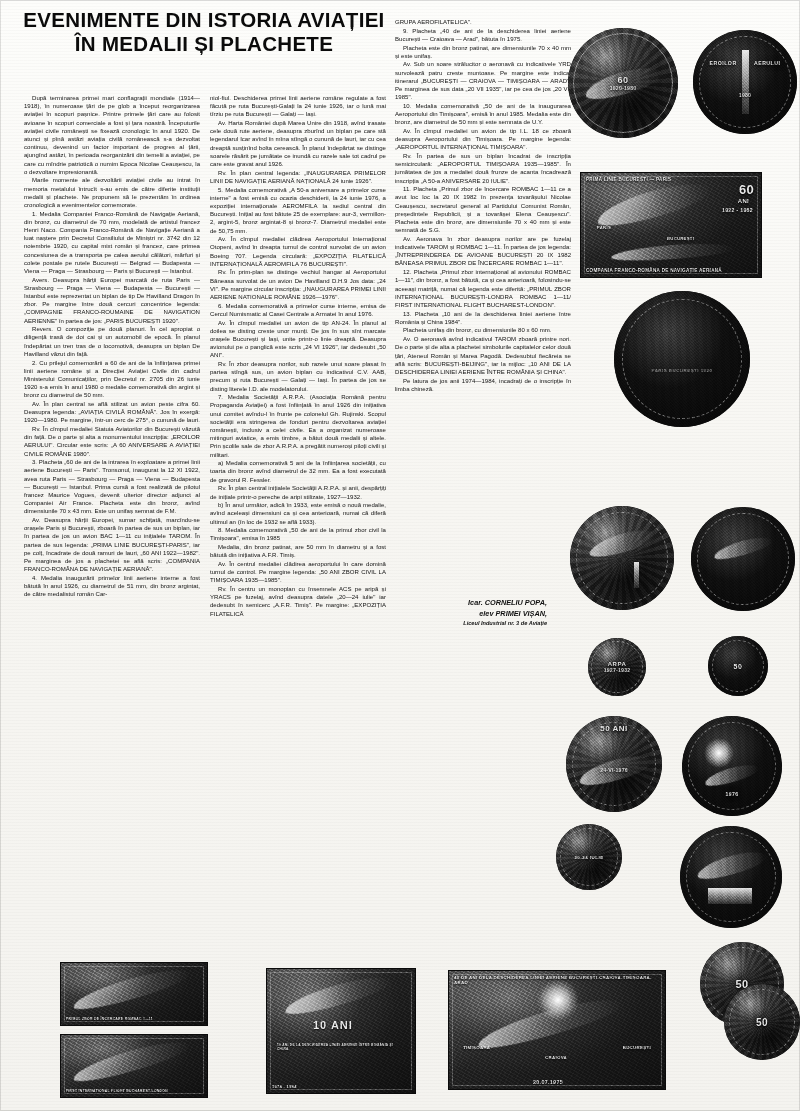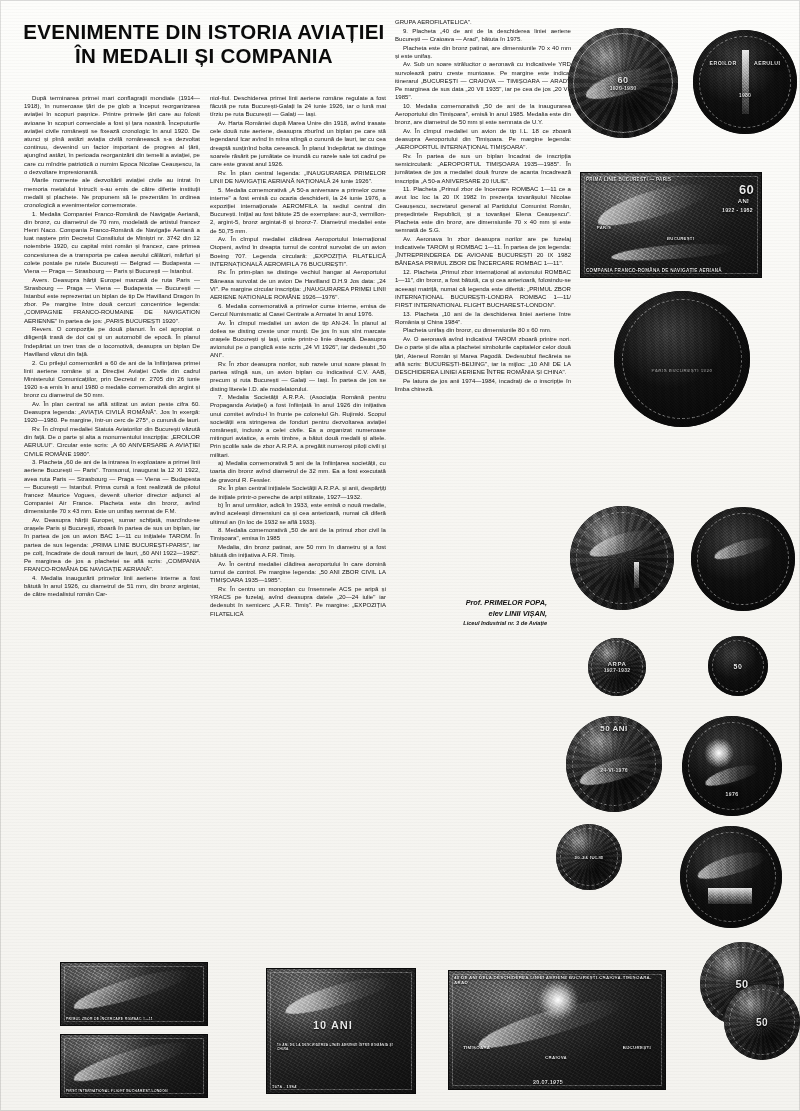--- a/index.html
+++ b/index.html
@@ -19,21 +19,21 @@
       linear-gradient(180deg,#fdfdfb 0%,#f7f6f2 45%,#f4f3ef 100%);
   }
   .scanborder{
     position:absolute;left:0;top:0;width:800px;height:1111px;
     box-shadow:inset 0 0 0 1px rgba(0,0,0,0.12);
     pointer-events:none;
   }
 
   
   .headline{
-    position:absolute;left:18px;top:20px;width:372px;
+    position:absolute;left:18px;top:8px;width:372px;
     text-align:center;
     font-weight:bold;
     font-size:20.5px;
     line-height:1.16;
     letter-spacing:0.3px;
     color:#0b0b0b;
   }
   .headline .l2{display:block;}
   .headline .l3{display:block;}
 
@@ -158,21 +158,21 @@
   }
   .ring{position:absolute;border-radius:50%;border:1px solid rgba(240,240,240,0.5);}
 </style>
 </head>
 <body>
 
 <div class="page"></div>
 
 <div class="headline">
   <span>EVENIMENTE DIN ISTORIA AVIAȚIEI</span>
-  <span class="l3">ÎN MEDALII ȘI  COMPANIA</span>
+  <span class="l3">ÎN MEDALII ȘI  PLACHETE</span>
 </div>
 
 <div class="cols">
 
   <div class="col col1">
     <p>După terminarea primei mari conflagrații mondiale (1914—1918), în numeroase țări de pe glob a început reorganizarea aviației în scopuri pașnice. Printre primele țări care au folosit avioane în scopuri comerciale a fost și țara noastră. Începuturile aviației civile românești se fixează cronologic în anul 1920. De atunci și pînă astăzi aviația civilă românească s-a dezvoltat continuu, devenind un factor important de progres al țării, ajungînd astăzi, în perioada reorganizării din temelii a aviației, pe care cu mîndrie patriotică o numim Epoca Nicolae Ceaușescu, la o dezvoltare impresionantă.</p>
     <p>Marile momente ale dezvoltării aviației civile au intrat în memoria metalului întrucît s-au emis de către diferite instituții medalii și plachete. Ne propunem să le prezentăm în ordinea cronologică a evenimentelor comemorate.</p>
     <p>1. Medalia Companiei Franco-Română de Navigație Aeriană, din bronz, cu diametrul de 70 mm, modelată de artistul francez Henri Naco. Compania Franco-Română de Navigație Aeriană a luat naștere prin Decretul Consiliului de Miniștri nr. 3742 din 12 noiembrie 1920, cu capital mixt român și francez, care primea concesiunea de a transporta pe calea aerului călători, mărfuri și colete postale pe rutele București — Belgrad — Budapesta — Viena — Praga — Strasbourg — Paris și București — Istanbul.</p>
     <p>Avers. Deasupra hărții Europei marcată de ruta Paris — Strasbourg — Praga — Viena — Budapesta — București — Istanbul este reprezentat un biplan de tip De Havilland Dragon în zbor. Pe margine între două cercuri concentrice legenda: „COMPAGNIE FRANCO-ROUMAINE DE NAVIGATION AERIENNE" în partea de jos: „PARIS BUCUREȘTI 1920".</p>
     <p>Revers. O compoziție pe două planuri. În cel apropiat o diligență trasă de doi cai și un automobil de epocă. În planul îndepărtat un tren tras de o locomotivă, deasupra un biplan De Havilland văzut din față.</p>
@@ -216,22 +216,22 @@
     <p>Av. Aeronava în zbor deasupra norilor are pe fuzelaj indicativele TAROM și ROMBAC 1—11. În partea de jos legenda: „ÎNTREPRINDEREA DE AVIOANE BUCUREȘTI 20 IX 1982 BĂNEASA PRIMUL ZBOR DE ÎNCERCARE ROMBAC 1—11".</p>
     <p>12. Placheta „Primul zbor internațional al avionului ROMBAC 1—11", din bronz, a fost bătută, ca și cea anterioară, folosindu-se aceeași matriță, numai că legenda este diferită: „PRIMUL ZBOR INTERNAȚIONAL BUCUREȘTI-LONDRA ROMBAC 1—11/ FIRST INTERNATIONAL FLIGHT BUCHAREST-LONDON".</p>
     <p>13. Placheta „10 ani de la deschiderea liniei aeriene între România și China 1984".</p>
     <p>Placheta unifaș din bronz, cu dimensiunile 80 x 60 mm.</p>
     <p>Av. O aeronavă avînd indicativul TAROM zboară printre nori. De o parte și de alta a plachetei simbolurile capitalelor celor două țări, Ateneul Român și Marea Pagodă. Dedesubtul fiecăreia se află scris: BUCUREȘTI-BEIJING", iar la mijloc: „10 ANI DE LA DESCHIDEREA LINIEI AERIENE ÎNTRE ROMÂNIA ȘI CHINA".</p>
     <p>Pe latura de jos anii 1974—1984, incadrați de o inscripție în limba chineză.</p>
   </div>
 </div>
 
 <div class="signature">
-  <span>Prof. PRIMELOR POPA,</span><br>
-  <span>elev LINII VIȘAN,</span>
+  <span>Icar. CORNELIU POPA,</span><br>
+  <span>elev PRIMEI VIȘAN,</span>
   <span class="small">Liceul Industrial nr. 3 de Aviație</span>
 </div>
 
 <div class="rail">
 
   <div class="medal" style="left:8px;top:14px;width:110px;height:110px;">
     <div class="disc"></div>
     <div class="ring" style="inset:5px;"></div>
     <div class="wing" style="left:16px;top:44px;width:80px;height:22px;"></div>
     <div class="lbl">

